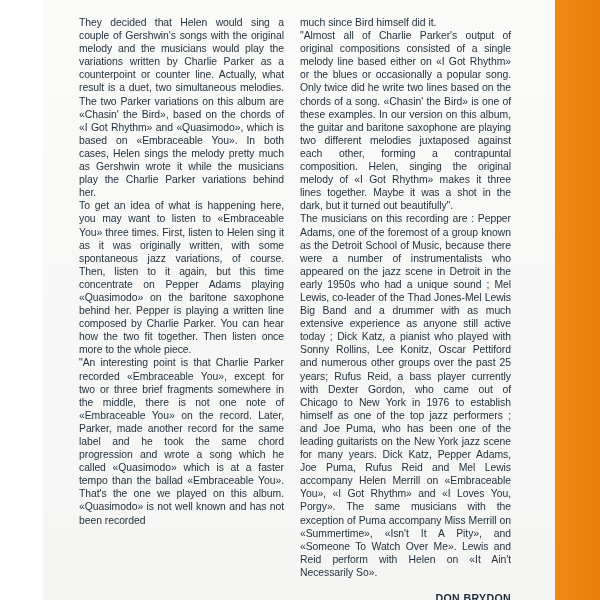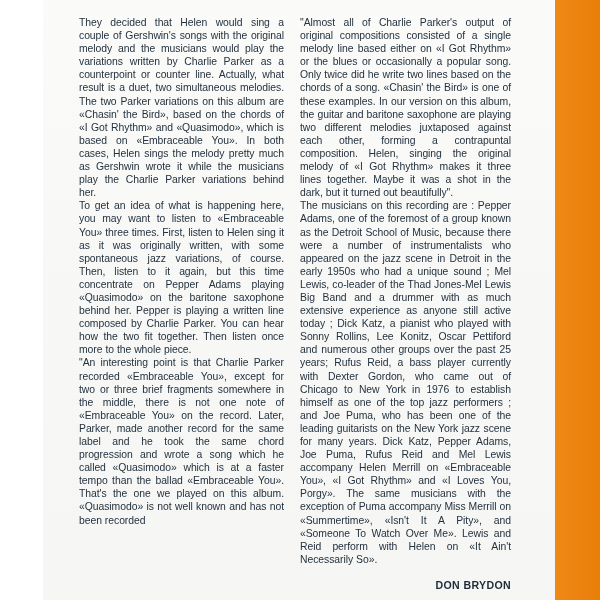--- a/index.html
+++ b/index.html
@@ -114,20 +114,21 @@
 
   <div id="columns">
 
     <div class="col left">
       <p class="body-par">They decided that Helen would sing a couple of Gershwin's songs with the original melody and the musicians would play the variations written by Charlie Parker as a counterpoint or counter line. Actually, what result is a duet, two simultaneous melodies. The two Parker variations on this album are «Chasin' the Bird», based on the chords of «I Got Rhythm» and «Quasimodo», which is based on «Embraceable You». In both cases, Helen sings the melody pretty much as Gershwin wrote it while the musicians play the Charlie Parker variations behind her.</p>
       <p class="body-par">To get an idea of what is happening here, you may want to listen to «Embraceable You» three times. First, listen to Helen sing it as it was originally written, with some spontaneous jazz variations, of course. Then, listen to it again, but this time concentrate on Pepper Adams playing «Quasimodo» on the baritone saxophone behind her. Pepper is playing a written line composed by Charlie Parker. You can hear how the two fit together. Then listen once more to the whole piece.</p>
       <p class="body-par">"An interesting point is that Charlie Parker recorded «Embraceable You», except for two or three brief fragments somewhere in the middle, there is not one note of «Embraceable You» on the record. Later, Parker, made another record for the same label and he took the same chord progression and wrote a song which he called «Quasimodo» which is at a faster tempo than the ballad «Embraceable You». That's the one we played on this album. «Quasimodo» is not well known and has not been recorded</p>
     </div>
 
     <div class="col right">
+      <p class="body-par">much since Bird himself did it.</p>
       <p class="body-par">"Almost all of Charlie Parker's output of original compositions consisted of a single melody line based either on «I Got Rhythm» or the blues or occasionally a popular song. Only twice did he write two lines based on the chords of a song. «Chasin' the Bird» is one of these examples. In our version on this album, the guitar and baritone saxophone are playing two different melodies juxtaposed against each other, forming a contrapuntal composition. Helen, singing the original melody of «I Got Rhythm» makes it three lines together. Maybe it was a shot in the dark, but it turned out beautifully".</p>
       <p class="body-par">The musicians on this recording are : Pepper Adams, one of the foremost of a group known as the Detroit School of Music, because there were a number of instrumentalists who appeared on the jazz scene in Detroit in the early 1950s who had a unique sound ; Mel Lewis, co-leader of the Thad Jones-Mel Lewis Big Band and a drummer with as much extensive experience as anyone still active today ; Dick Katz, a pianist who played with Sonny Rollins, Lee Konitz, Oscar Pettiford and numerous other groups over the past 25 years; Rufus Reid, a bass player currently with Dexter Gordon, who came out of Chicago to New York in 1976 to establish himself as one of the top jazz performers ; and Joe Puma, who has been one of the leading guitarists on the New York jazz scene for many years. Dick Katz, Pepper Adams, Joe Puma, Rufus Reid and Mel Lewis accompany Helen Merrill on «Embraceable You», «I Got Rhythm» and «I Loves You, Porgy». The same musicians with the exception of Puma accompany Miss Merrill on «Summertime», «Isn't It A Pity», and «Someone To Watch Over Me». Lewis  and Reid perform with Helen on «It Ain't Necessarily So».</p>
 
       <div class="byline">DON BRYDON</div>
 
     </div>
 
   </div>
 </div>
 

